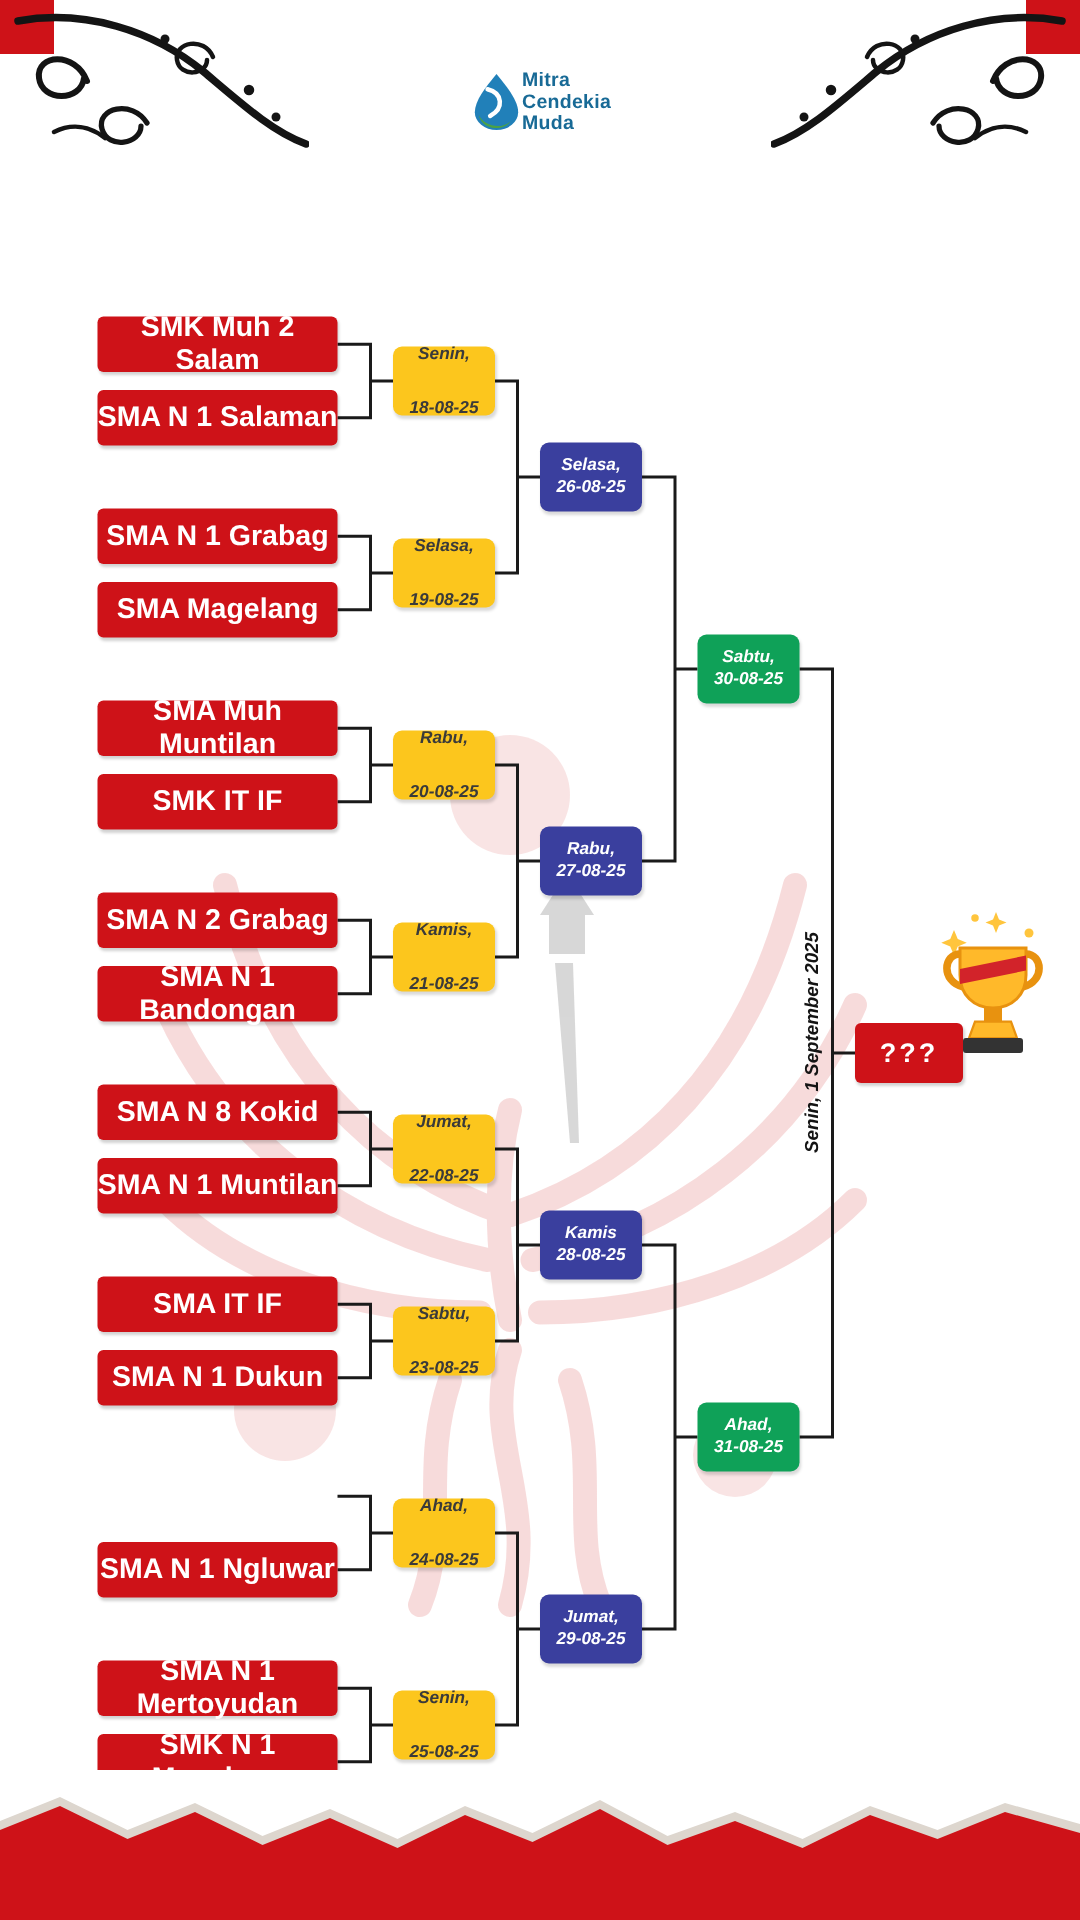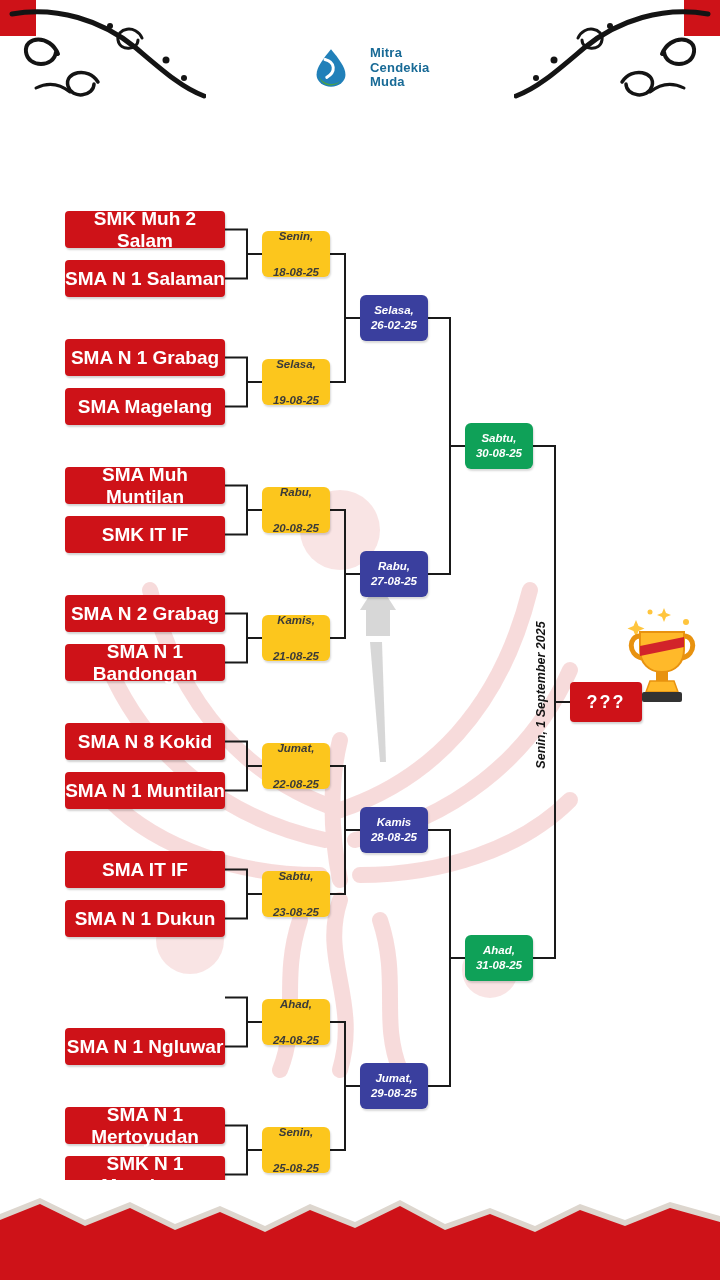--- a/index.html
+++ b/index.html
@@ -8,21 +8,21 @@
 
   
   .corner-square{position:absolute;top:0;width:36px;height:36px;background:#ce1218;z-index:3;}
   .corner-square.left{left:0;}
   .corner-square.right{right:0;}
   .flourish{position:absolute;top:4px;z-index:3;}
   .flourish.left{left:6px;}
   .flourish.right{right:6px;transform:scaleX(-1);}
 
   
-  .logo{position:absolute;left:314px;top:46px;display:flex;align-items:center;gap:22px;z-index:3;}
+  .logo{position:absolute;left:314px;top:46px;display:flex;align-items:center;gap:0;z-index:3;}
   .logo-text{color:#186a96;font-weight:700;font-size:13px;line-height:14.5px;letter-spacing:.2px;}
 
   
   .title-banner{position:absolute;left:145px;top:131px;width:430px;height:50px;background:#ce1218;
     color:#fff;display:flex;align-items:center;justify-content:center;font-size:28px;font-weight:800;
     letter-spacing:.6px;border-radius:5px;z-index:3;box-shadow:0 2px 3px rgba(0,0,0,.18);}
 
   
   .team{position:absolute;left:65px;width:160px;height:37px;background:#ce1218;color:#fff;
     display:flex;align-items:center;justify-content:center;font-size:19px;font-weight:600;
@@ -179,21 +179,21 @@
     <span>Ahad,</span>
     <span>24-08-25</span>
   </div>
   <div class="date-box yellow" style="top:1127px">
     <span>Senin,</span>
     <span>25-08-25</span>
   </div>
 
   <div class="date-box blue" style="top:295px">
     <span>Selasa,</span>
-    <span>26-02-25</span>
+    <span>26-08-25</span>
   </div>
   <div class="date-box blue" style="top:551px">
     <span>Rabu,</span>
     <span>27-08-25</span>
   </div>
   <div class="date-box blue" style="top:807px">
     <span>Kamis</span>
     <span>28-08-25</span>
   </div>
   <div class="date-box blue" style="top:1063px">

